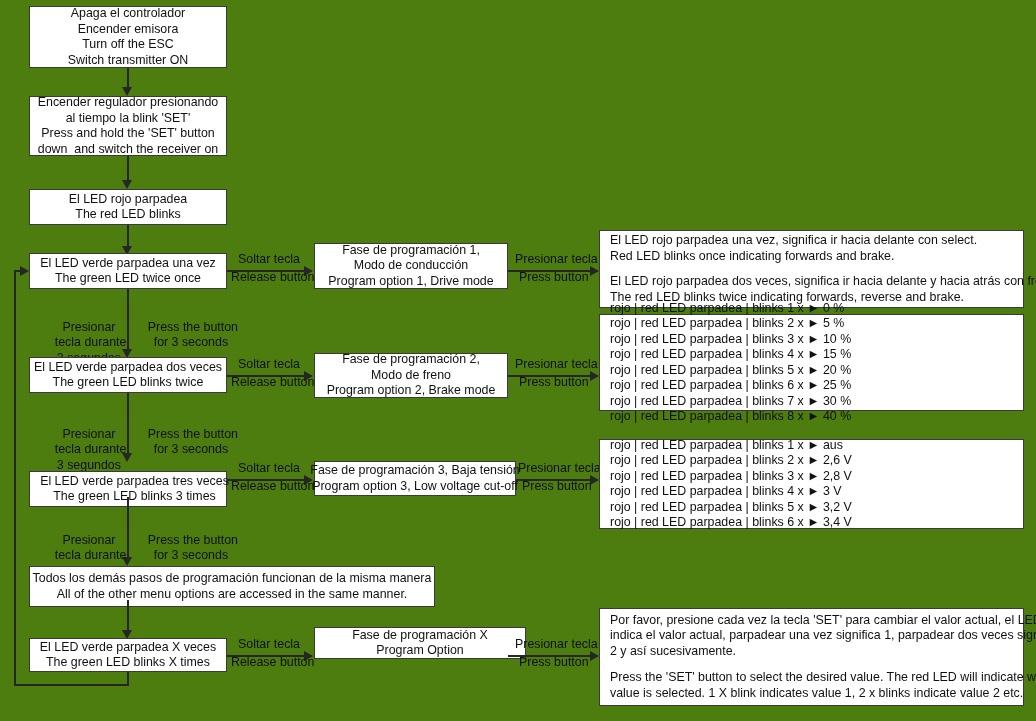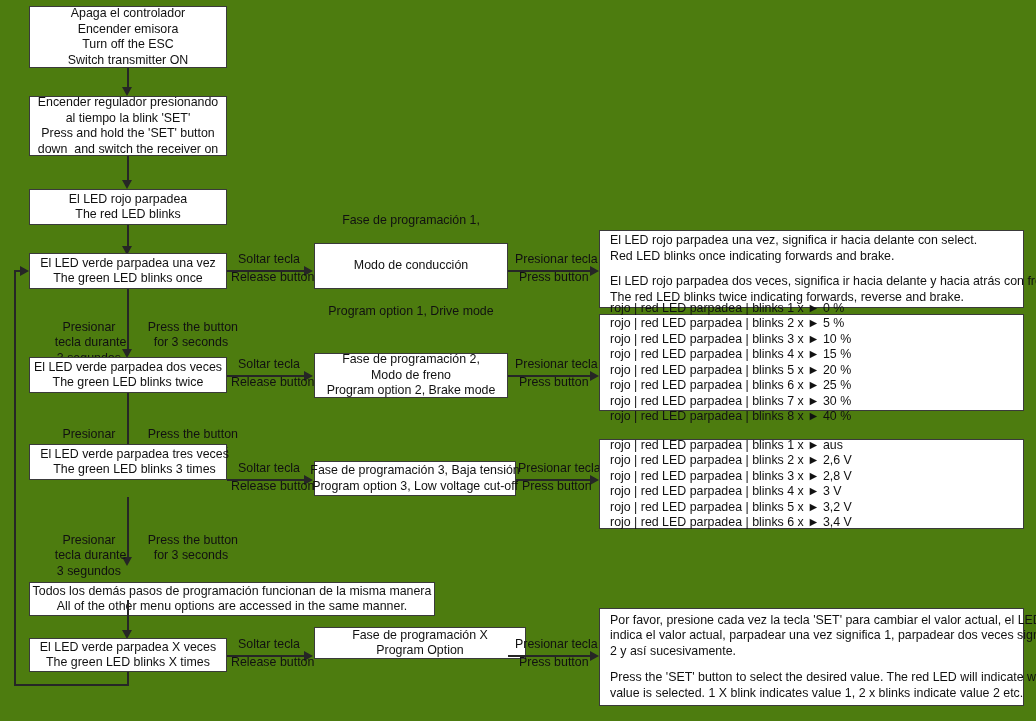--- a/index.html
+++ b/index.html
@@ -107,21 +107,21 @@
   <div class="box" style="left:29px; top:189px; width:198px; height:36px;">
     <span class="ln">El LED rojo parpadea</span>
     <span class="ln">The red LED blinks</span>
   </div>
 
   <div class="conn v" style="left:127px; top:225px; height:23px;"></div>
   <div class="arrow-d" style="left:122px; top:246px;"></div>
 
   <div class="box" style="left:29px; top:253px; width:198px; height:36px;">
     <span class="ln">El LED verde parpadea una vez</span>
-    <span class="ln">The green LED blinks once</span>
+    <span class="ln">The green LED twice once</span>
   </div>
 
   <div class="conn v" style="left:127px; top:289px; height:62px;"></div>
   <div class="arrow-d" style="left:122px; top:349px;"></div>
   <div class="lbl center" style="left:41px; top:304px; width:82px;">
     <span class="ln">Presionar</span>
     <span class="ln">tecla durante</span>
     <span class="ln">3 segundos</span>
   </div>
   <div class="lbl center" style="left:134px; top:304px; width:100px;">
@@ -139,38 +139,38 @@
   <div class="lbl center" style="left:41px; top:411px; width:82px;">
     <span class="ln">Presionar</span>
     <span class="ln">tecla durante</span>
     <span class="ln">3 segundos</span>
   </div>
   <div class="lbl center" style="left:134px; top:411px; width:100px;">
     <span class="ln">Press the button</span>
     <span class="ln">for 3 seconds</span>
   </div>
 
-  <div class="box" style="left:29px; top:444px; width:198px; height:36px;padding-left:17px;">
+  <div class="box" style="left:29px; top:471px; width:198px; height:36px;padding-left:17px;">
     <span class="ln">El LED verde parpadea tres veces</span>
     <span class="ln">The green LED blinks 3 times</span>
   </div>
 
   <div class="conn v" style="left:127px; top:497px; height:62px;"></div>
   <div class="arrow-d" style="left:122px; top:557px;"></div>
   <div class="lbl center" style="left:41px; top:517px; width:82px;">
     <span class="ln">Presionar</span>
     <span class="ln">tecla durante</span>
     <span class="ln">3 segundos</span>
   </div>
   <div class="lbl center" style="left:134px; top:517px; width:100px;">
     <span class="ln">Press the button</span>
     <span class="ln">for 3 seconds</span>
   </div>
 
-  <div class="box" style="left:29px; top:582px; width:406px; height:34px;align-items:center;">
+  <div class="box" style="left:29px; top:566px; width:406px; height:41px;align-items:center;">
     <span class="ln">Todos los demás pasos de programación funcionan de la misma manera</span>
     <span class="ln">All of the other menu options are accessed in the same manner.</span>
   </div>
 
   <div class="conn v" style="left:127px; top:600px; height:34px;"></div>
   <div class="arrow-d" style="left:122px; top:630px;"></div>
 
   <div class="box" style="left:29px; top:638px; width:198px; height:34px;">
     <span class="ln">El LED verde parpadea X veces</span>
     <span class="ln">The green LED blinks X times</span>
@@ -180,21 +180,21 @@
   <div class="conn h" style="left:14px; top:684.4px; width:114px;"></div>
   <div class="conn v" style="left:14px; top:271px; height:414px;"></div>
   <div class="conn h" style="left:14px; top:270px; width:9px;"></div>
   <div class="arrow-r" style="left:20px; top:265.5px;"></div>
 
   <div class="conn h" style="left:227px; top:270px; width:84px;"></div>
   <div class="arrow-r" style="left:304px; top:265.5px;"></div>
   <div class="lbl" style="left:238px; top:252px;"><span>Soltar tecla</span></div>
   <div class="lbl" style="left:231px; top:270px;"><span>Release button</span></div>
 
-  <div class="box" style="left:314px; top:243px; width:194px; height:46px;gap:30px;">
+  <div class="box" style="left:314px; top:243px; width:194px; height:46px;">
     <span class="ln">Fase de programación 1,</span>
     <span class="ln">Modo de conducción</span>
     <span class="ln">Program option 1, Drive mode</span>
   </div>
 
   <div class="conn h" style="left:508px; top:270px; width:89px;"></div>
   <div class="arrow-r" style="left:590px; top:265.5px;"></div>
   <div class="lbl" style="left:515px; top:252px;"><span>Presionar tecla</span></div>
   <div class="lbl" style="left:519px; top:270px;"><span>Press button</span></div>
 

